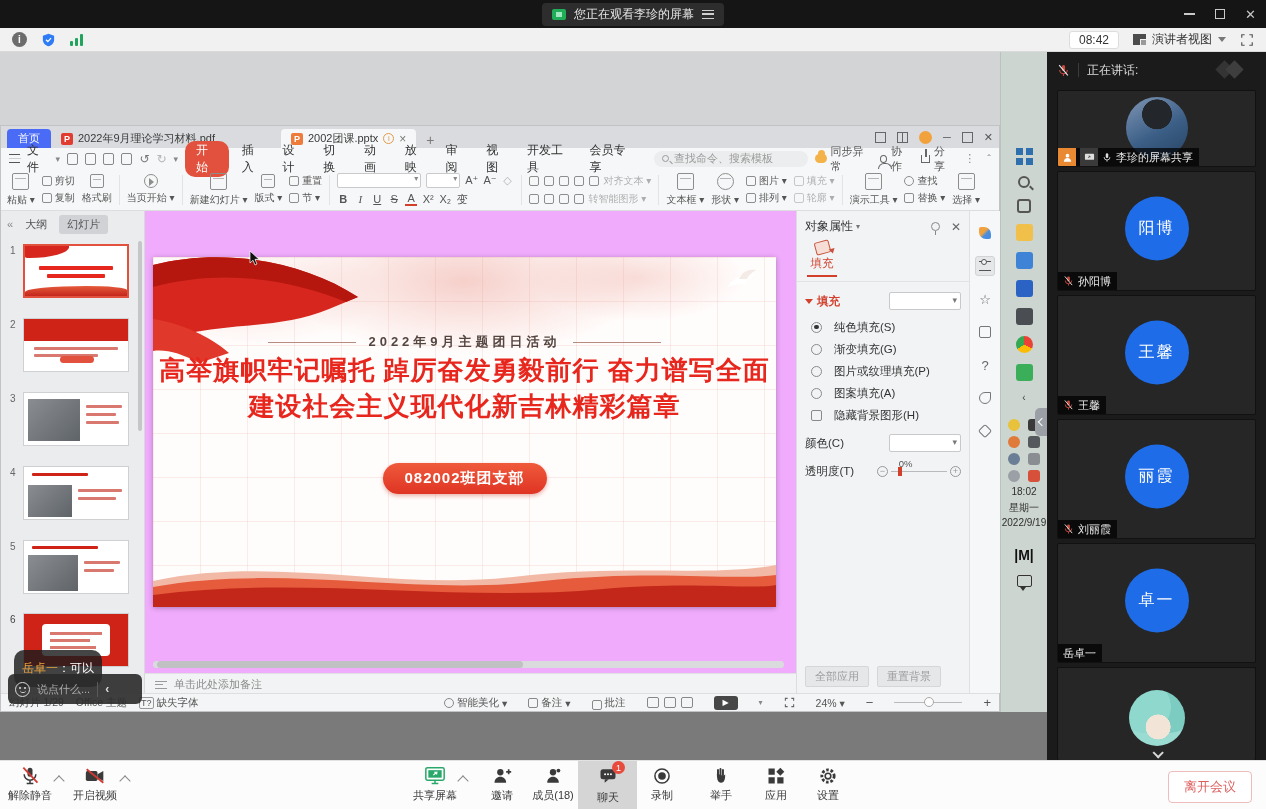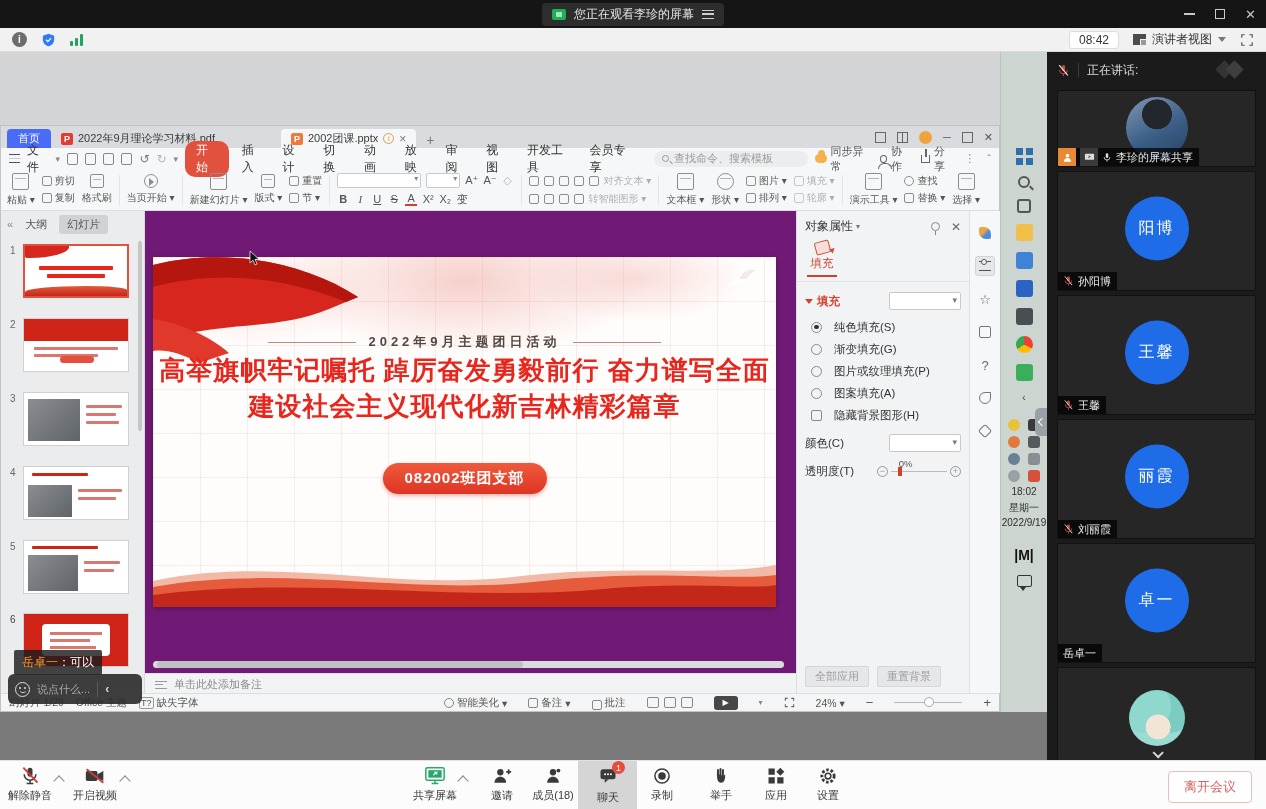--- a/index.html
+++ b/index.html
@@ -102,21 +102,21 @@
 .tv-line{position:absolute;left:14px;right:14px;height:4px;background:#e7271d;border-radius:1px}
 .tv-wave{position:absolute;left:0;right:0;bottom:0;height:10px;background:linear-gradient(180deg,#e55b3c,#c3271a);border-radius:60% 40% 0 0}
 .tv-band{position:absolute;left:0;top:0;right:0;height:22px;background:#cf2318}
 .tv-pill{position:absolute;left:36px;bottom:8px;width:34px;height:7px;background:#e2513d;border-radius:4px}
 .tv-photo{position:absolute;background:linear-gradient(135deg,#8a8d92,#5f6468);}
 .tv-text{position:absolute;height:3px;background:#d8786e;border-radius:1px}
 .tv-red{position:absolute;inset:0;background:#cf2318}
 .tv-box{position:absolute;left:18px;top:10px;right:18px;bottom:10px;background:#fff;border-radius:4px}
 .tv-box i{position:absolute;left:8px;right:8px;height:3px;background:#d8786e;display:block}
 
-.editor{position:absolute;top:85px;left:144px;width:651px;bottom:18px;background:#701a75;overflow:hidden}
+.editor{position:absolute;top:85px;left:144px;width:651px;bottom:18px;background:#f0abfc;overflow:hidden}
 .canvas{position:absolute;left:8px;top:46px;width:623px;height:350px;background:#fffdfc;box-shadow:0 1px 5px rgba(0,0,0,.28);overflow:hidden}
 .canvas .grid{position:absolute;inset:0;background:
  repeating-linear-gradient(to right,rgba(214,115,104,.13) 0 1px,transparent 1px 47px),
  repeating-linear-gradient(to bottom,rgba(214,115,104,.13) 0 1px,transparent 1px 44px)}
 .canvas .wash{position:absolute;inset:0;background:
  radial-gradient(42% 30% at 50% 7%,rgba(233,140,128,.40),rgba(233,140,128,0) 70%),
  radial-gradient(25% 18% at 78% 6%,rgba(233,140,128,.28),rgba(233,140,128,0) 70%),
  radial-gradient(30% 22% at 16% 10%,rgba(233,140,128,.22),rgba(233,140,128,0) 70%)}
 .eyebrow-row{position:absolute;top:76px;left:0;right:0;display:flex;align-items:center;justify-content:center;gap:12px}
 .eyebrow-row .ln{width:88px;height:1px;background:#b98a80}
@@ -197,21 +197,21 @@
 .tb-time{margin-top:2px;font-size:10px;color:#2e2e2e;text-align:center;line-height:1.55}
 .tb-m{margin-top:16px;font-weight:bold;font-size:14px;color:#111}
 .tb-chat{margin-top:12px;width:15px;height:12px;border:1.5px solid #333;border-radius:2px;position:relative}
 .tb-chat:after{content:"";position:absolute;left:2px;bottom:-5px;border-left:3px solid transparent;border-right:3px solid transparent;border-top:4px solid #333}
 
 
 .collapse-handle{position:absolute;right:0;top:356px;width:12px;height:28px;background:#9aa0a6;border-radius:5px 0 0 5px;display:flex;align-items:center;justify-content:center}
 .collapse-handle i{width:6px;height:6px;border-left:1.8px solid #fff;border-bottom:1.8px solid #fff;transform:rotate(45deg);margin-left:2px}
 
 
-.chat-msg{position:absolute;left:14px;top:598px;background:rgba(28,28,28,.82);padding:4px 8px;border-radius:2px;font-size:12px;color:#fff;white-space:nowrap}
+.chat-msg{position:absolute;left:14px;top:598px;background:rgba(28,28,28,.82);padding:10px 8px;border-radius:10px;font-size:12px;color:#fff;white-space:nowrap}
 .chat-msg .sender{color:#f0a43c}
 .chat-input{position:absolute;left:8px;top:622px;width:134px;height:30px;background:rgba(42,42,42,.9);border-radius:6px;display:flex;align-items:center;padding:0 7px;gap:7px;color:#aaa;font-size:11px}
 .emoji-ico{width:15px;height:15px;border:1.4px solid #ddd;border-radius:50%;position:relative;flex:0 0 auto}
 .emoji-ico:before{content:"";position:absolute;left:3px;top:4px;width:2px;height:2px;background:#ddd;border-radius:50%;box-shadow:5px 0 0 #ddd}
 .emoji-ico:after{content:"";position:absolute;left:3.5px;bottom:2.5px;width:6px;height:3px;border-bottom:1.4px solid #ddd;border-radius:0 0 5px 5px}
 .chat-div{width:1px;height:15px;background:#5a5a5a}
 .chat-coll{color:#ddd;font-size:12px;font-weight:bold}
 
 
 .sidebar{position:absolute;top:52px;right:0;width:219px;height:708px;background:#1b1b1b}

